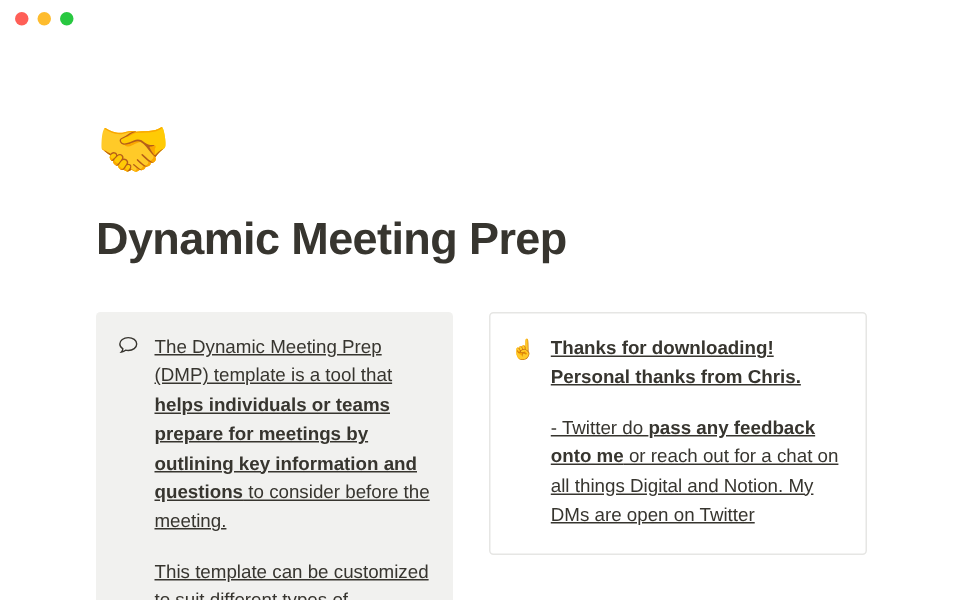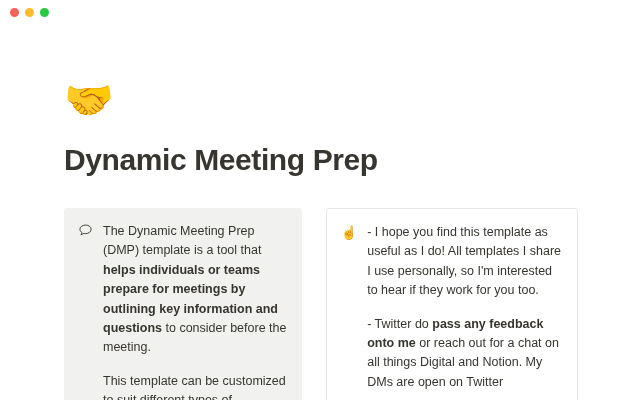--- a/index.html
+++ b/index.html
@@ -97,20 +97,21 @@
     border: 1px solid #e6e6e4;
   }
   .callout-icon {
     font-size: 13px;
     line-height: 1.5;
     flex: 0 0 auto;
     user-select: none;
   }
   .callout-body p {
     margin: 0 0 14px 0;
+    text-decoration: underline;
   }
   .callout-body p:last-child {
     margin-bottom: 0;
   }
   .callout-body b {
     font-weight: bold;
   }
   .speech-icon {
     width: 15px;
     height: 15px;
@@ -151,21 +152,21 @@
               <p><span>The Dynamic Meeting Prep (DMP) template is a tool that </span><b>helps individuals or teams prepare for meetings by outlining key information and questions</b><span> to consider before the meeting.</span></p>
               <p>This template can be customized to suit different types of meetings, such as project meetings, brainstorming sessions, one-on-one meetings, and</p>
             </div>
           </div>
         </div>
 
         <div class="col-right">
           <div class="callout white">
             <span class="callout-icon">☝️</span>
             <div class="callout-body">
-              <p>- I hope you find this template as useful as I do! All templates I share I use personally, so I'm interested to hear if they work for you too.</p>
+              <p><b>Thanks for downloading! Personal thanks from Chris.</b></p>
               <p><span>- Twitter do </span><b>pass any feedback onto me</b><span> or reach out for a chat on all things Digital and Notion. My DMs are open on Twitter </span></p>
             </div>
           </div>
         </div>
 
       </div>
     </div>
   </div>
 </div>
 

